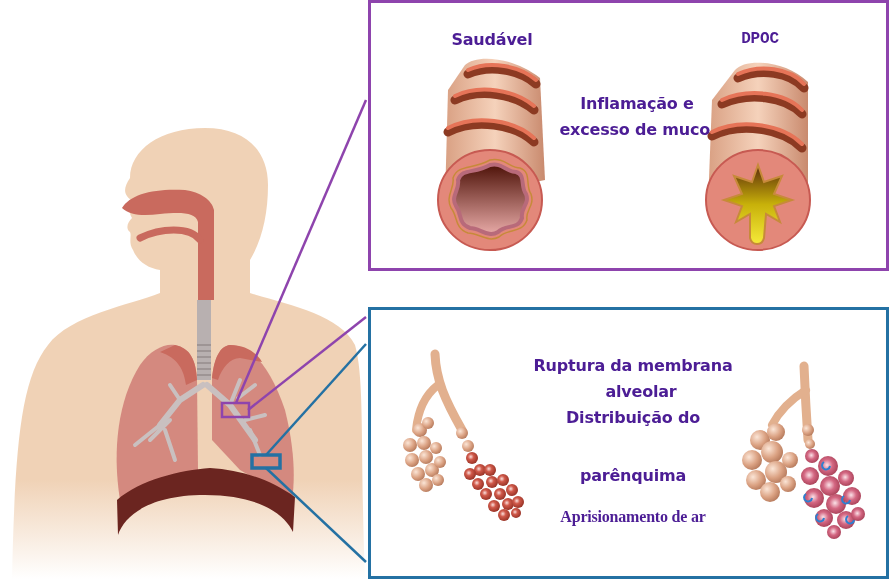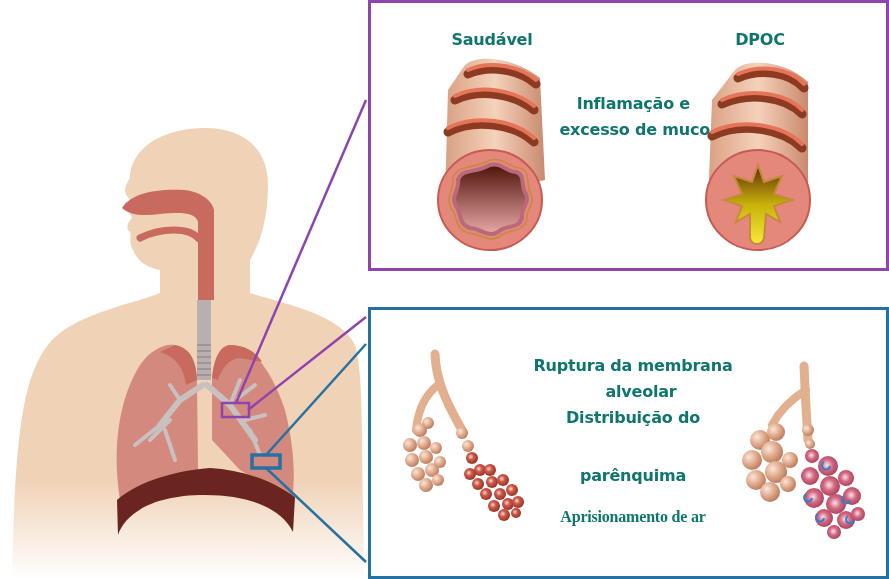--- a/index.html
+++ b/index.html
@@ -2,21 +2,21 @@
 <html><head>
 <meta charset="utf-8">
 <style>
   html, body { margin: 0; padding: 0; background: #ffffff; }
   body { width: 889px; height: 579px; position: relative; overflow: hidden;
          font-family: "Liberation Sans", sans-serif; }
   #art { position: absolute; left: 0; top: 0; width: 889px; height: 579px; }
   .panel { position: absolute; box-sizing: border-box; background: #fff; }
   #panel-top { left: 368px; top: 0; width: 521px; height: 271px; border: 3px solid #8e44ad; }
   #panel-bottom { left: 368px; top: 307px; width: 521px; height: 272px; border: 3px solid #2471a3; }
-  .lbl { position: absolute; font-weight: bold; font-size: 16px; color: #0f766e; text-align: center;
+  .lbl { position: absolute; font-weight: bold; font-size: 16px; color: #4c1d95; text-align: center;
          line-height: 25px; white-space: nowrap; font-family: "DejaVu Sans", sans-serif; letter-spacing: -0.2px; }
 </style>
 </head>
 <body>
 
 <div id="panel-top" class="panel"></div>
 <div id="panel-bottom" class="panel"></div>
 
 <svg id="art" viewBox="0 0 889 579" xmlns="http://www.w3.org/2000/svg">
   <defs>
@@ -206,21 +206,21 @@
       <path d="M824,462 a4,4 0 1 0 6,4"></path>
         <path d="M806,494 a4,4 0 1 0 6,4"></path>
       <path d="M844,496 a4,4 0 1 0 6,4"></path>
         <path d="M818,514 a4,4 0 1 0 6,4"></path>
       <path d="M848,516 a4,4 0 1 0 6,4"></path>
     </g>
   </g>
 </svg>
 
 <div class="lbl" style="left:442px; top:27px; width:100px;">Saudável</div>
-<div class="lbl" style="left:710px; top:27px; width:100px;">DPOC</div>
-<div class="lbl" style="left:528px; top:91px; width:162px;text-align:right;">Inflamação e</div>
+<div class="lbl" style="left:710px; top:27px; width:100px;font-family:Liberation Mono, monospace;">DPOC</div>
+<div class="lbl" style="left:556px; top:91px; width:162px;">Inflamação e</div>
 <div class="lbl" style="left:548px; top:117px; width:162px;text-align:right;">excesso de muco</div>
 
 <div class="lbl" style="left:528px; top:353px; width:210px;text-align:center;">Ruptura da membrana</div>
 <div class="lbl" style="left:536px; top:379px; width:210px;">alveolar</div>
 <div class="lbl" style="left:528px; top:405px; width:210px;">Distribuição do</div>
 <div class="lbl" style="left:528px; top:455px; width:210px;margin-top:8px;">parênquima</div>
 <div class="lbl" style="left:528px; top:504px; width:210px;font-family:Liberation Serif, serif;">Aprisionamento de ar</div>
 
 </body></html>

